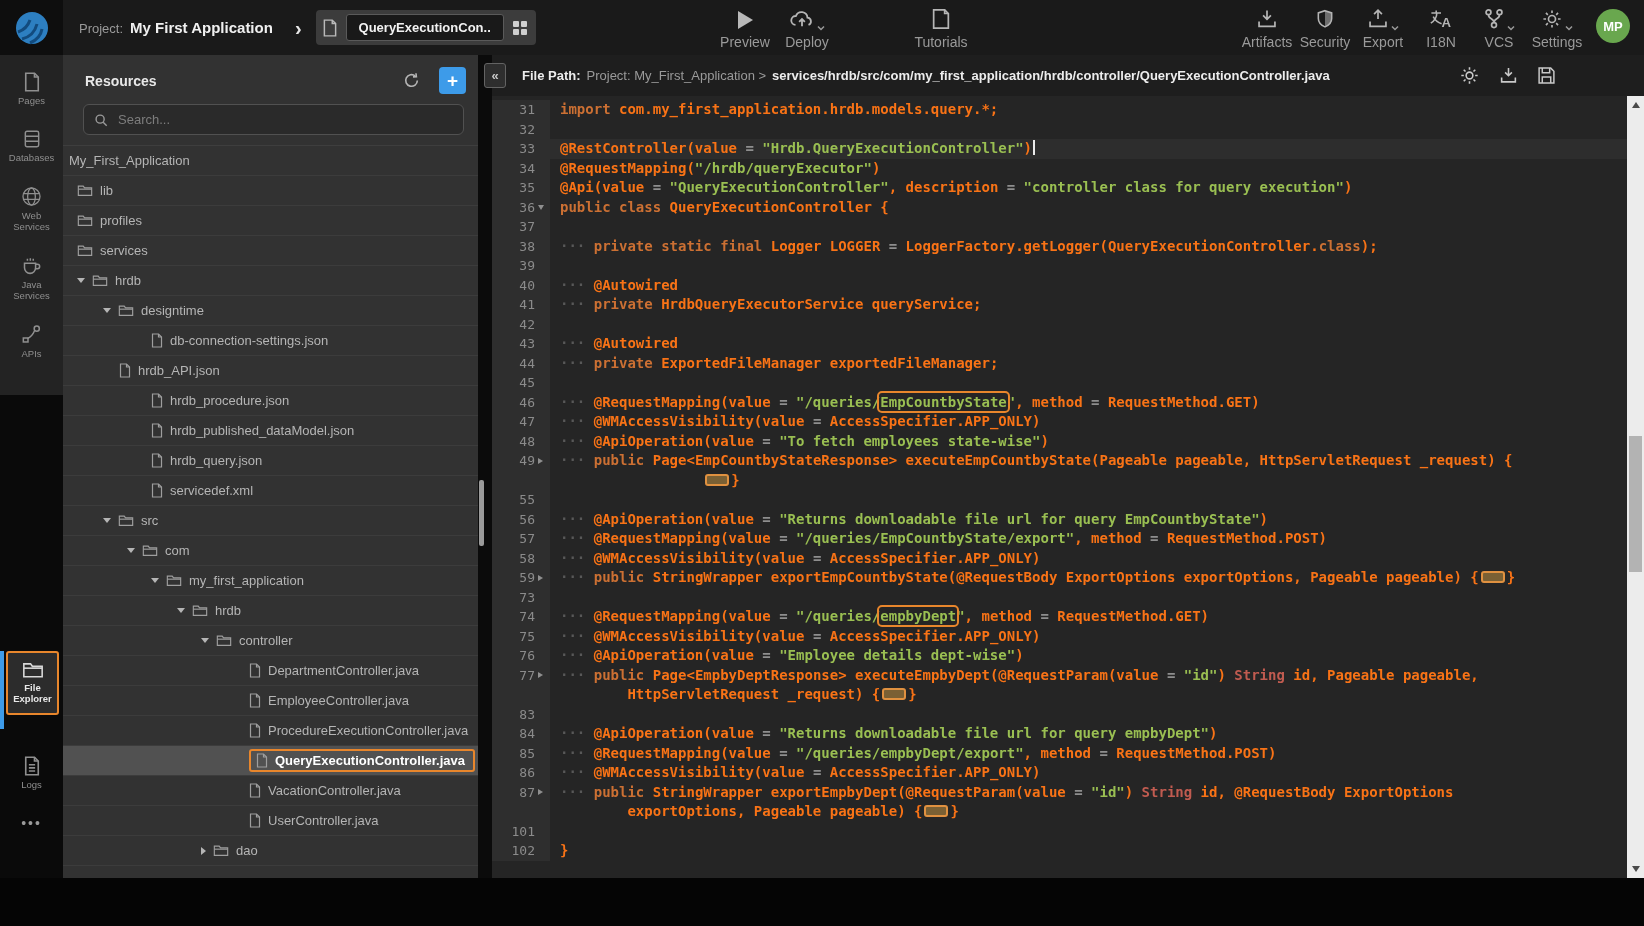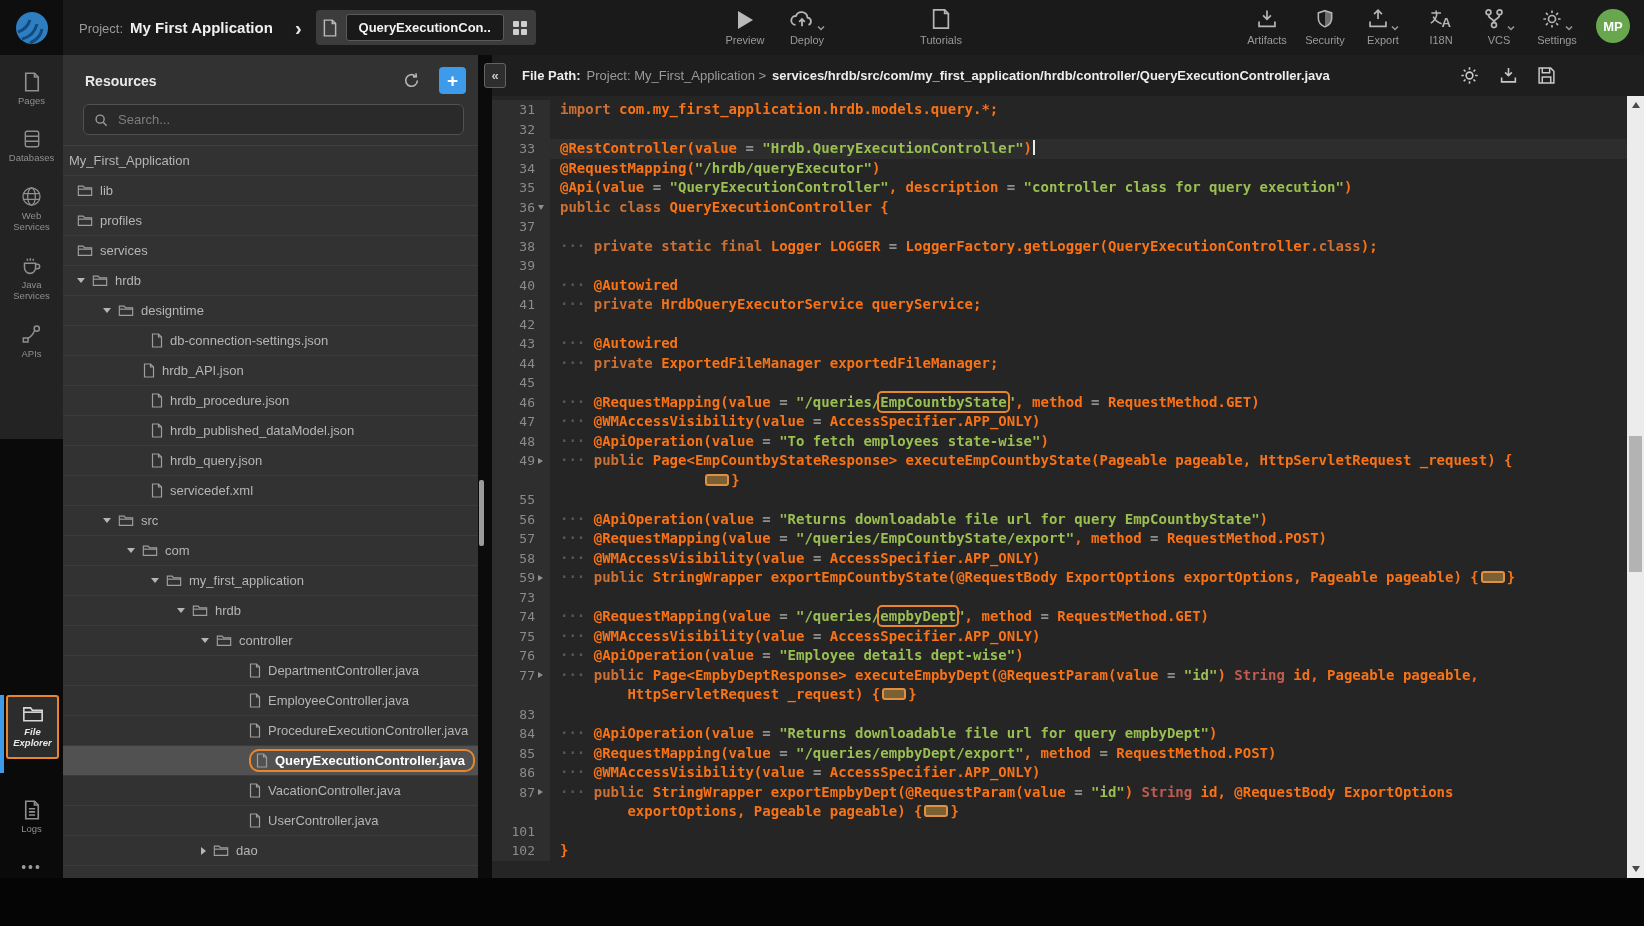--- a/index.html
+++ b/index.html
@@ -14,62 +14,62 @@
   .proj-label{color:#9a9a9a;font-size:13px;}
   .proj-name{color:#f0f0f0;font-size:15px;font-weight:bold;}
   .bc-chev{margin-left:22px;color:#e6e6e6;font-size:20px;font-weight:bold;line-height:1;}
   .tabgroup{margin-left:14px;display:flex;align-items:center;background:#3c3c3c;border-radius:4px;padding:4px 8px 4px 6px;gap:8px;}
   .tab-fileicon{color:#b9b9b9;display:flex;}
   .tab{background:#191919;border:1px solid #5a5a5a;border-radius:3px;color:#f2f2f2;font-size:13px;font-weight:bold;
        padding:5px 12px;white-space:nowrap;}
   .tab-grid{display:flex;color:#cfcfcf;}
   .hdr-center{position:absolute;left:714px;top:7px;display:flex;align-items:flex-start;}
   .hbtn{width:62px;display:flex;flex-direction:column;align-items:center;gap:3px;color:#b5b5b5;cursor:pointer;}
-  .hbtn .lbl{font-size:11px;color:#9a9a9a;white-space:nowrap;}
+  .hbtn .lbl{font-size:14px;color:#9a9a9a;white-space:nowrap;}
   .hbtn.tut{margin-left:72px;}
   .icaret{margin-left:2px;display:inline-flex;align-self:flex-end;color:#9a9a9a;}
   .iconrow{display:flex;align-items:center;height:24px;}
   .hdr-right{position:absolute;right:8px;top:7px;display:flex;align-items:flex-start;gap:4px;}
   .hdr-right .hbtn{width:54px;}
   .avatar{width:34px;height:34px;border-radius:50%;background:#69A74E;color:#fff;font-size:13px;font-weight:bold;
           display:flex;align-items:center;justify-content:center;margin:2px 6px 0 8px;}
   .play{width:0;height:0;border-left:15px solid #b9b9b9;border-top:9px solid transparent;border-bottom:9px solid transparent;margin-top:2px;}
 
   
   .rail{position:absolute;left:0;top:55px;width:63px;height:871px;background:#0a0a0a;}
-  .rail-top{background:#232323;padding-top:6px;height:384px;}
+  .rail-top{background:#232323;padding-top:6px;height:340px;}
   .rail-item{display:flex;flex-direction:column;align-items:center;gap:4px;padding:11px 1px;color:#8f8f8f;cursor:pointer;}
   .rail-item .rlbl{font-size:9.5px;text-align:center;line-height:1.15;width:58px;}
   .rail-dark{position:relative;height:471px;}
   .fx-wrap{position:absolute;left:0;top:256px;width:63px;}
   .fx-bar{position:absolute;left:0;top:0;width:4px;height:78px;background:#3D9BE9;}
   .fx-btn{margin-left:6px;width:53px;border:2px solid #E8862C;border-radius:3px;background:#2c2c2c;
           display:flex;flex-direction:column;align-items:center;gap:3px;padding:8px 0;color:#d8d8d8;cursor:pointer;}
-  .fx-btn .rlbl{font-size:9.5px;font-weight:bold;text-align:center;line-height:1.2;color:#e8e8e8;width:50px;font-style:italic;}
+  .fx-btn .rlbl{font-size:9.5px;font-weight:bold;text-align:center;line-height:1.2;color:#e8e8e8;width:50px;}
   .logs-item{position:absolute;left:0;top:350px;width:63px;}
   .more-item{position:absolute;left:0;top:420px;width:63px;color:#9a9a9a;text-align:center;font-size:14px;letter-spacing:2px;cursor:pointer;}
 
   
   .resources{position:absolute;left:63px;top:55px;width:415px;height:823px;background:#323232;overflow:hidden;}
   .res-head{display:flex;align-items:center;padding:12px 12px 8px 22px;gap:7px;}
   .res-title{color:#e8e8e8;font-size:14px;font-weight:bold;flex:1;}
   .res-refresh{color:#b5b5b5;display:flex;margin-right:12px;cursor:pointer;}
   .res-add{width:27px;height:27px;background:#3D9BE9;border-radius:4px;color:#fff;display:flex;align-items:center;
            justify-content:center;font-size:19px;font-weight:bold;cursor:pointer;}
   .searchbox{margin:2px 14px 10px 20px;height:31px;background:#2a2a2a;border:1px solid #515151;border-radius:6px;
              display:flex;align-items:center;padding:0 10px;gap:8px;}
   .searchbox svg{flex:none;color:#9a9a9a;}
   .searchbox input{background:transparent;border:none;outline:none;color:#cfcfcf;font-size:13px;width:100%;
                    font-family:"Liberation Sans",sans-serif;}
   .searchbox input::placeholder{color:#7d7d7d;}
   .tree{border-top:1px solid #3e3e3e;}
   .tree-row{height:30px;display:flex;align-items:center;border-bottom:1px solid #3c3c3c;color:#b5b5b5;
             font-size:13px;white-space:nowrap;cursor:pointer;gap:7px;}
   .tree-row.selected{background:#515151;}
-  .selbox{display:inline-flex;align-items:center;gap:7px;border:2px solid #E8862C;border-radius:10px;
+  .selbox{display:inline-flex;align-items:center;gap:7px;border:2px solid #E8862C;border-radius:3px;
           padding:2px 8px 2px 5px;color:#fff;font-weight:bold;}
   .ticon{display:flex;color:#9e9e9e;flex:none;}
   .tcaret{width:0;height:0;flex:none;}
   .tcaret.open{border-left:4.5px solid transparent;border-right:4.5px solid transparent;border-top:5.5px solid #b5b5b5;}
   .tcaret.closed{border-top:4.5px solid transparent;border-bottom:4.5px solid transparent;border-left:5.5px solid #b5b5b5;}
 
   
   .splitter{position:absolute;left:478px;top:55px;width:14px;height:823px;background:#0b0b0b;cursor:col-resize;}
   .tree-thumb{position:absolute;left:1px;top:425px;width:5px;height:66px;background:#9a9a9a;border-radius:2px;}
 
@@ -396,21 +396,21 @@
         </div>
         <div class="tree-row" style="padding-left: 88px;">
           <span class="ticon">
             <svg width="12" height="15" viewBox="0 0 12 15" fill="none" stroke="currentColor" stroke-width="1.2">
               <path d="M1.5 1h6l3 3v10h-9z"></path>
               <path d="M7.5 1v3h3"></path>
             </svg>
           </span>
           <span class="tlabel">db-connection-settings.json</span>
         </div>
-        <div class="tree-row" style="padding-left: 80px;">
+        <div class="tree-row" style="padding-left: 56px;">
           <span class="ticon">
             <svg width="12" height="15" viewBox="0 0 12 15" fill="none" stroke="currentColor" stroke-width="1.2">
               <path d="M1.5 1h6l3 3v10h-9z"></path>
               <path d="M7.5 1v3h3"></path>
             </svg>
           </span>
           <span class="tlabel">hrdb_API.json</span>
         </div>
         <div class="tree-row" style="padding-left: 88px;">
           <span class="ticon">

